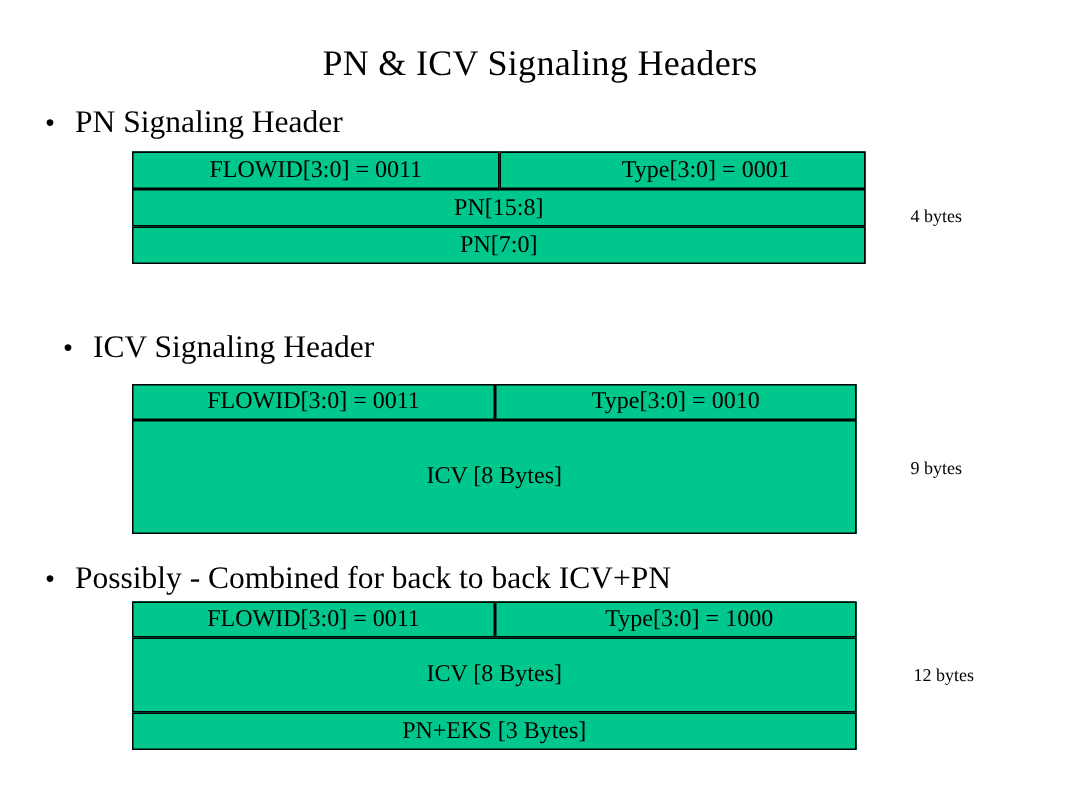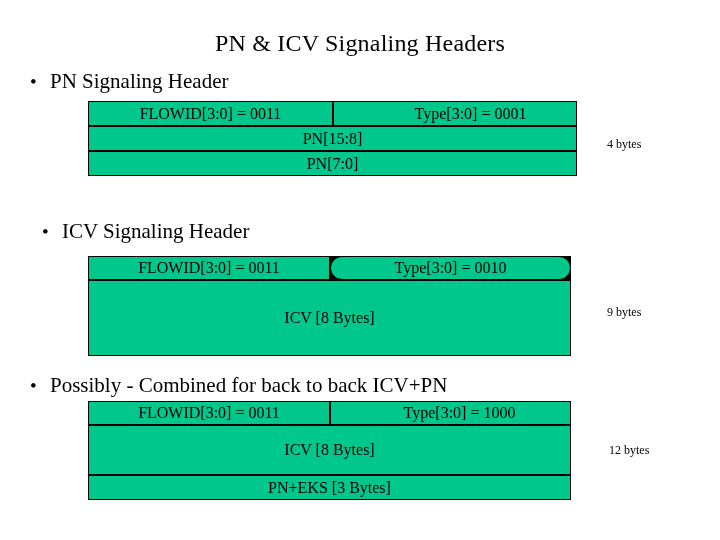--- a/index.html
+++ b/index.html
@@ -102,21 +102,21 @@
 
   
   #pkt-icv {
     left: 88px;
     top: 256px;
     width: 483px;
   }
   #pkt-icv .row.r1 { height: 24px; }
   #pkt-icv .row.r2 { height: 76px; }
   #pkt-icv .c-flowid { width: 242px; }
-  #pkt-icv .c-type   { width: 241px; border-radius: 12px; }
+  #pkt-icv .c-type   { width: 241px; }
   #pkt-icv .c-full   { width: 483px; }
 
   
   #pkt-comb {
     left: 88px;
     top: 401px;
     width: 483px;
   }
   #pkt-comb .row.r1 { height: 24px; }
   #pkt-comb .row.r2 { height: 50px; }

